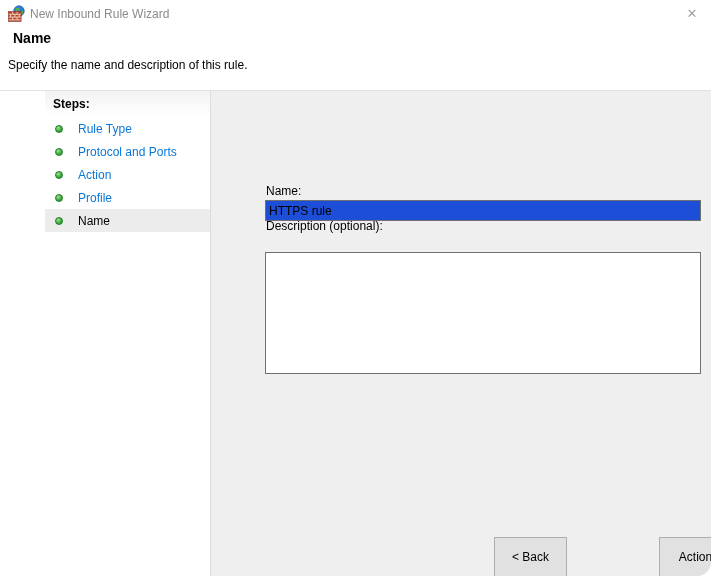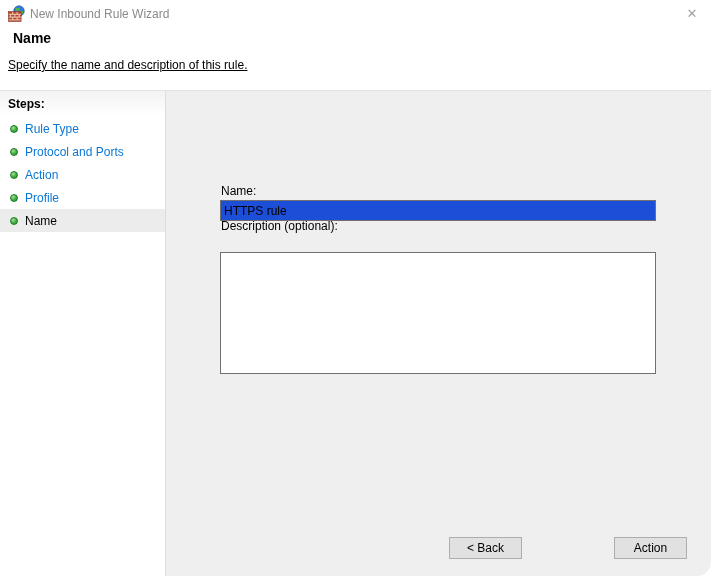--- a/index.html
+++ b/index.html
@@ -15,35 +15,35 @@
   .titlebar .title-text {
     position:absolute; left:30px; top:0; height:28px; line-height:28px;
     color:#8b8b8b; font-size:12px;
   }
   .close-btn {
     position:absolute; right:8px; top:4px; width:22px; height:20px;
     color:#a3a3a3; font-size:13px; text-align:center; line-height:20px; cursor:pointer;
   }
   
   .header-title { position:absolute; left:13px; top:30px; font-size:14px; font-weight:bold; color:#000; }
-  .header-subtitle { position:absolute; left:8px; top:58px; font-size:12px; color:#000;text-decoration:underline; }
+  .header-subtitle { position:absolute; left:8px; top:58px; font-size:12px; color:#000; }
   
   .wizard-body {
     position:absolute; top:90px; left:0; right:0; bottom:0;
-    border-top:1px solid #e2e2e2; display:flex;
+    border-top:1px solid #e2e2e2; display:flex;padding-left:45px;
   }
   .sidebar {
     width:166px; background:#ffffff; border-right:1px solid #dcdcdc;
     background:linear-gradient(#f3f3f3 0px, #ffffff 24px);
     flex:none;
   }
   .steps-heading { height:26px; padding:6px 0 0 8px; font-weight:bold; font-size:12px; color:#000; }
   .step-row {
     height:23px; display:flex; align-items:center; padding-left:10px;
-    cursor:pointer; font-size:12px;
+    cursor:pointer; font-size:12px;gap:8px;
   }
   .step-bullet {
     width:8px; height:8px; border-radius:50%; flex:none;
     background:radial-gradient(circle at 35% 30%, #a8e59b 0%, #4db44a 45%, #1f8c28 100%);
     border:1px solid #1c7d24;
   }
   .step-label { margin-left:7px; color:#0a77d6; white-space:nowrap; }
   .step-row.current { background:#ececec; }
   .step-row.current .step-label { color:#000; }
   .main-panel { flex:1; position:relative; background:#efefef; }
@@ -55,21 +55,21 @@
     font-size:12px; padding:0 3px; color:#000; outline:none;
   }
   .desc-label { top:128px; }
   .desc-textarea {
     position:absolute; left:54px; top:161px; width:436px; height:122px;
     border:1px solid #707070; background:#fff; resize:none; outline:none;
     font-family:"Liberation Sans",sans-serif; font-size:12px; padding:2px 3px;
   }
   
   .btn {
-    position:absolute; top:446px; width:73px; height:22px;
+    position:absolute; top:446px; width:73px; height:40px;
     background:#e1e1e1; border:1px solid #adadad; font-family:"Liberation Sans",sans-serif;
     font-size:12px; color:#000; cursor:pointer; text-align:center; line-height:20px;
   }
   .back-btn { left:283px; }
   .cancel-btn { left:448px; }
   .finish-highlight {
     position:absolute; left:362px; top:442px; border:3px solid #e11c1c;
   }
   .finish-btn {
     position:relative; display:block; width:67px; height:22px;

